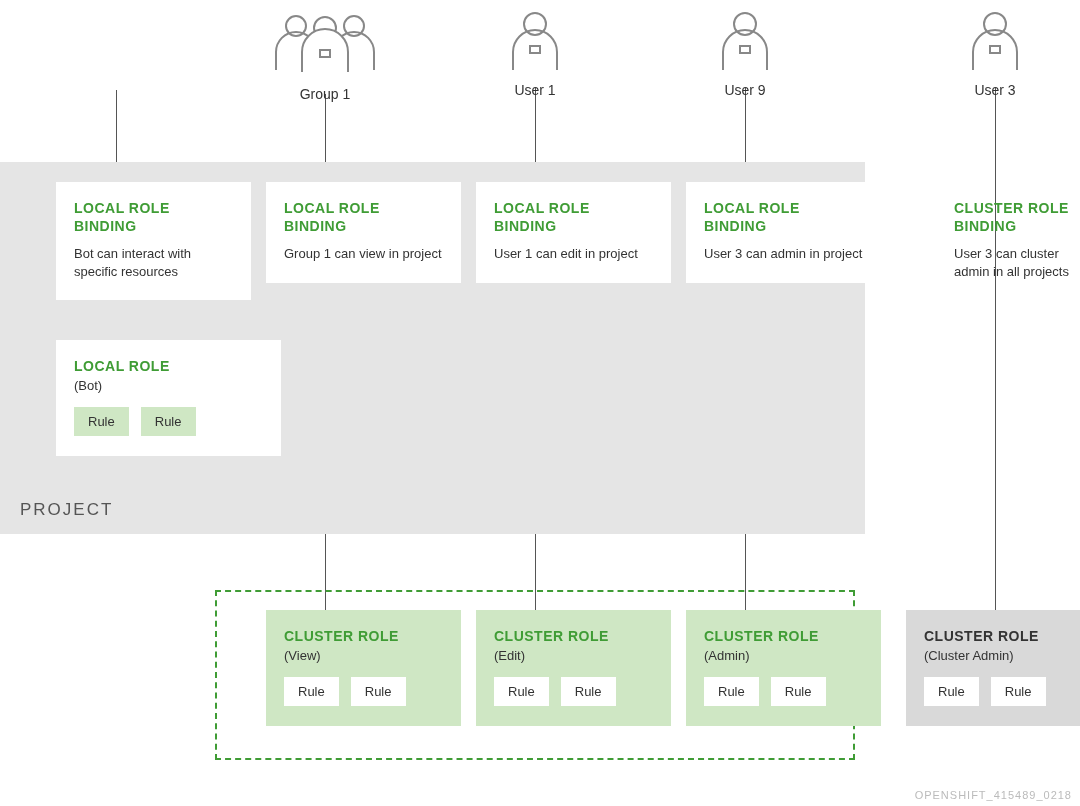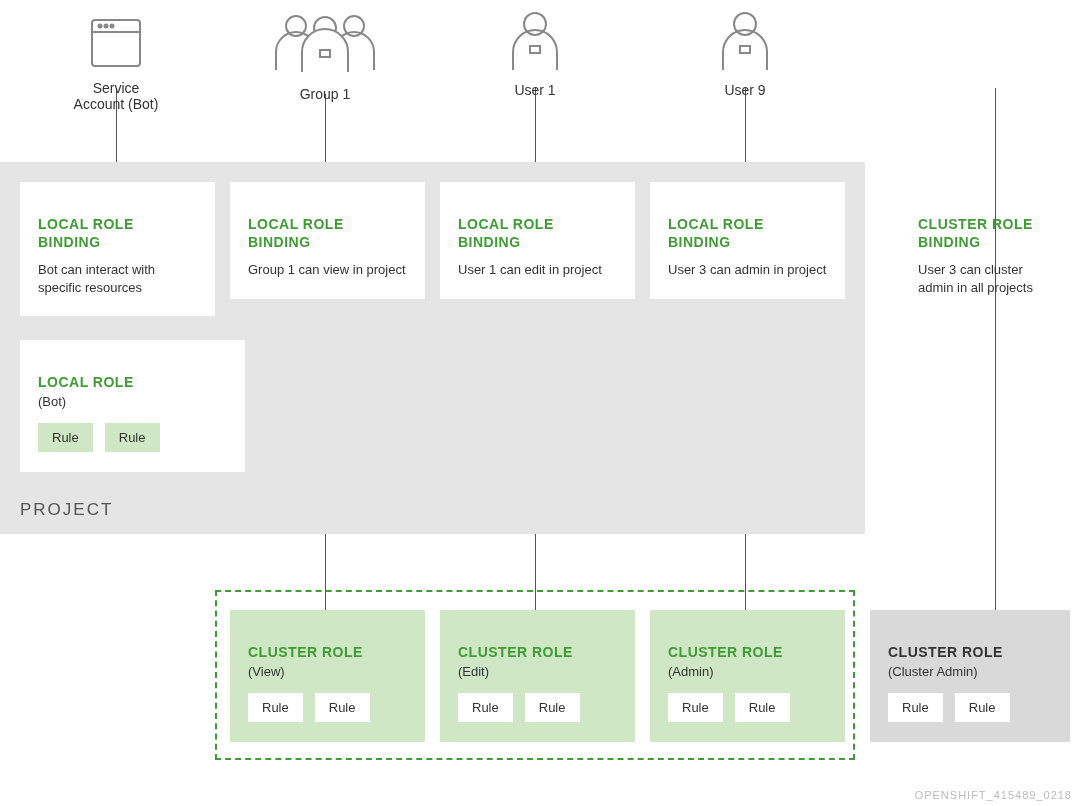--- a/index.html
+++ b/index.html
@@ -10,21 +10,21 @@
   .icon-box { position: absolute; top: 10px; text-align: center; }
   .icon-box svg { display: block; margin: 0 auto; }
   .icon-label { font-size: 14px; color: #333; margin-top: 6px; display: block; }
 
   
   .project-bg { position: absolute; left: 0; top: 162px; width: 865px; height: 372px; background: #e5e5e5; }
 
   .project-label { position: absolute; left: 20px; top: 500px; font-size: 17px; letter-spacing: 2px; color: #555; font-weight: 500; }
 
   
-  .binding-card { position: absolute; background: #fff; padding: 34px 18px 20px 18px; }
+  .binding-card { position: absolute; background: #fff; padding: 18px 18px 20px 18px; margin-left: 36px; }
   .binding-title { color: #3f9c35; font-weight: 700; font-size: 14px; letter-spacing: 0.5px; line-height: 1.25; margin-bottom: 10px; }
   .binding-desc { font-size: 13px; color: #333; line-height: 1.35; }
 
   
   .role-card-green { background: #cfe7c4; }
   .role-card-grey  { background: #d9d9d9; }
   .role-card-white { background: #fff; }
   .role-title { color: #3f9c35; font-weight: 700; font-size: 14px; letter-spacing: 0.5px; }
   .role-title.dark { color: #333; }
   .role-sub { font-size: 13px; color: #333; margin-top: 4px; }
@@ -47,30 +47,20 @@
 
   <div class="vline" style="left:116px; top:90px; height:260px;"></div>
   <div class="vline" style="left:325px; top:94px; height:545px;"></div>
   <div class="vline" style="left:535px; top:88px; height:551px;"></div>
   <div class="vline" style="left:745px; top:88px; height:551px;"></div>
   <div class="vline" style="left:995px; top:88px; height:551px;"></div>
 
   <div class="project-bg"></div>
   <div class="project-label">PROJECT</div>
 
-  <div class="icon-box" style="left:70px; width:92px;">
-    <svg width="64" height="64" viewBox="0 0 64 64" fill="none" stroke="#888" stroke-width="2">
-      <rect x="8" y="10" width="48" height="46" rx="3"></rect>
-      <line x1="8" y1="22" x2="56" y2="22"></line>
-      <circle cx="16" cy="16" r="1.5" fill="#888"></circle>
-      <circle cx="22" cy="16" r="1.5" fill="#888"></circle>
-      <circle cx="28" cy="16" r="1.5" fill="#888"></circle>
-    </svg>
-    <span class="icon-label">Service Account (Bot)</span>
-  </div>
 
   <div class="icon-box" style="left:258px; width:134px;">
     <svg width="134" height="70" viewBox="0 0 134 70" fill="none" stroke="#888" stroke-width="2">
 
       <circle cx="38" cy="16" r="10"></circle>
       <path d="M18 60 v-18 a20 20 0 0 1 40 0 v18"></path>
       <circle cx="96" cy="16" r="10"></circle>
       <path d="M76 60 v-18 a20 20 0 0 1 40 0 v18"></path>
 
       <circle cx="67" cy="18" r="11" fill="#fff"></circle>
@@ -91,20 +81,28 @@
 
   <div class="icon-box" style="left:710px; width:70px;">
     <svg width="56" height="66" viewBox="0 0 56 66" fill="none" stroke="#888" stroke-width="2">
       <circle cx="28" cy="14" r="11"></circle>
       <path d="M6 60 v-18 a22 22 0 0 1 44 0 v18"></path>
       <rect x="23" y="36" width="10" height="7"></rect>
     </svg>
     <span class="icon-label">User 9</span>
   </div>
 
+  <div class="icon-box" style="left:960px; width:70px;">
+    <svg width="56" height="66" viewBox="0 0 56 66" fill="none" stroke="#888" stroke-width="2">
+      <circle cx="28" cy="14" r="11"></circle>
+      <path d="M6 60 v-18 a22 22 0 0 1 44 0 v18"></path>
+      <rect x="23" y="36" width="10" height="7"></rect>
+    </svg>
+    <span class="icon-label">User 3</span>
+  </div>
 
   <div class="binding-card" style="left:20px; top:182px; width:195px;">
     <div class="binding-title">LOCAL ROLE BINDING</div>
     <div class="binding-desc">Bot can interact with specific resources</div>
   </div>
   <div class="binding-card" style="left:230px; top:182px; width:195px;">
     <div class="binding-title">LOCAL ROLE BINDING</div>
     <div class="binding-desc">Group 1 can view in project</div>
   </div>
   <div class="binding-card" style="left:440px; top:182px; width:195px;">

